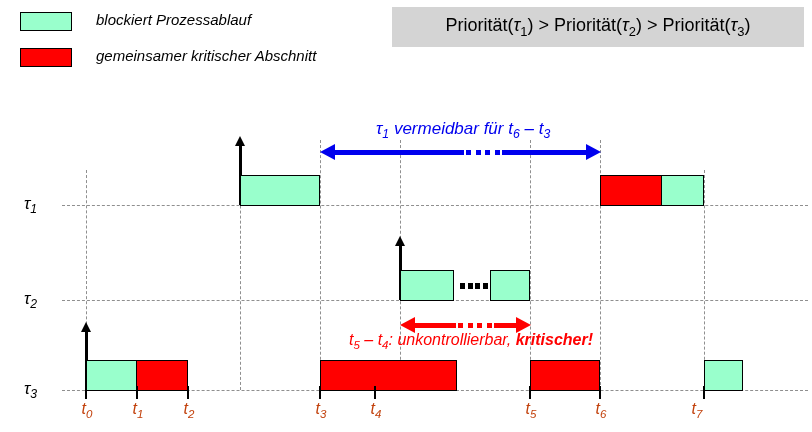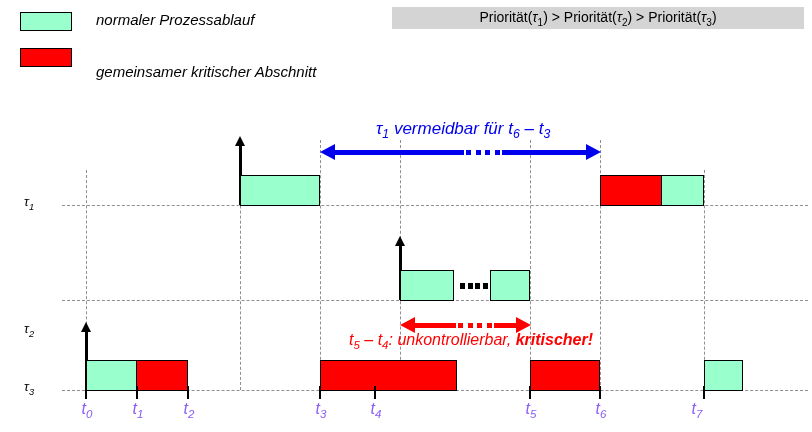--- a/index.html
+++ b/index.html
@@ -22,49 +22,49 @@
     font-size:15px;
     color:#000;
     white-space:nowrap;
     font-family:"Liberation Sans", sans-serif;
   }
 
   
   .prio-box{
     position:absolute;
     left:392px;top:7px;
-    width:412px;height:22px;
+    width:412px;height:40px;
     background:#d4d4d4;
     display:flex;align-items:center;justify-content:center;
-    font-size:14px;color:#000;
+    font-size:18px;color:#000;
     white-space:nowrap;
   }
   .prio-box .tau{font-style:italic;}
   sub{font-size:.72em;}
 
   
   .row-label{
     position:absolute;
-    font-size:13px;font-style:italic;color:#000;
+    font-size:17px;font-style:italic;color:#000;
   }
   .baseline{
     position:absolute;height:0;border-top:1px dashed #8f8f8f;
   }
   .vgrid{
     position:absolute;width:0;border-left:1px dashed #8f8f8f;
   }
   .bar{
     position:absolute;box-sizing:border-box;border:1.6px solid #000;
   }
   .axis{
     position:absolute;background:#000;
   }
   .tick{position:absolute;width:2.4px;background:#000;}
   .tlabel{
-    position:absolute;font-size:16px;font-style:italic;color:#8b5cf6;
+    position:absolute;font-size:16px;font-style:italic;color:#c2410c;
     text-align:center;
   }
 
   
   .arrival{position:absolute;width:2.6px;background:#000;}
   .arrival-head{
     position:absolute;width:0;height:0;
     border-left:5.5px solid transparent;
     border-right:5.5px solid transparent;
     border-bottom:10px solid #000;
@@ -85,36 +85,36 @@
   .dotgap{position:absolute;display:flex;align-items:center;}
   .dotgap i{display:block;border-radius:0;}
 </style>
 </head>
 <body>
 
 <div class="stage">
 
   <div>
     <div class="legend-swatch" style="left:20px;top:12px;background:#99FFCC;"></div>
-    <div class="legend-label" style="left:96px;top:11px;">normaler Prozessablauf</div>
+    <div class="legend-label" style="left:96px;top:11px;">blockiert Prozessablauf</div>
 
     <div class="legend-swatch" style="left:20px;top:48px;background:#FF0000;"></div>
-    <div class="legend-label" style="left:96px;top:63px;text-align:center;">gemeinsamer kritischer Abschnitt</div>
+    <div class="legend-label" style="left:96px;top:47px;text-align:center;">gemeinsamer kritischer Abschnitt</div>
   </div>
 
   <div class="prio-box">
     <span>
       <span>Priorität(</span><span class="tau">τ</span><sub>1</sub><span>) &gt; Priorität(</span><span class="tau">τ</span><sub>2</sub><span>) &gt; Priorität(</span><span class="tau">τ</span><sub>3</sub><span>)</span>
     </span>
   </div>
 
   <div class="row-label" style="left:24px;top:194px;">
     <span>τ</span><sub>1</sub>
   </div>
-  <div class="row-label" style="left:24px;top:289px;margin-top:32px;">
+  <div class="row-label" style="left:24px;top:289px;">
     <span>τ</span><sub>2</sub>
   </div>
   <div class="row-label" style="left:24px;top:379px;">
     <span>τ</span><sub>3</sub>
   </div>
 
   <div class="baseline" style="left:62px;top:205px;width:746px;"></div>
   <div class="baseline" style="left:62px;top:300px;width:746px;"></div>
   <div class="baseline" style="left:62px;top:390px;width:746px;"></div>
 

